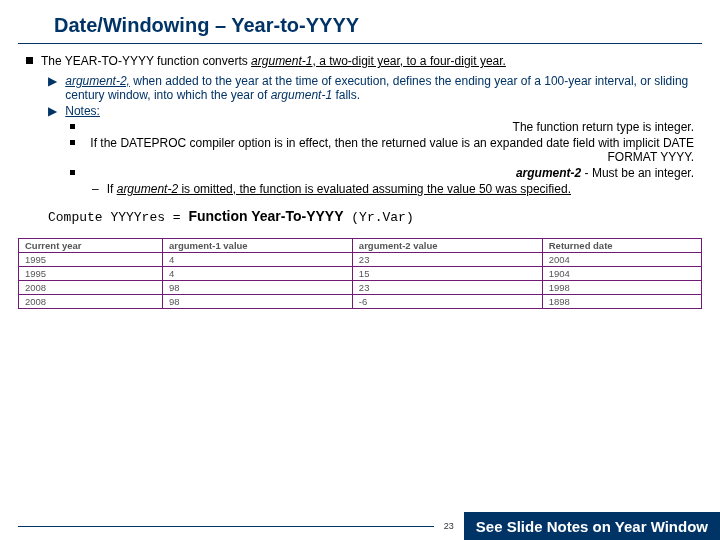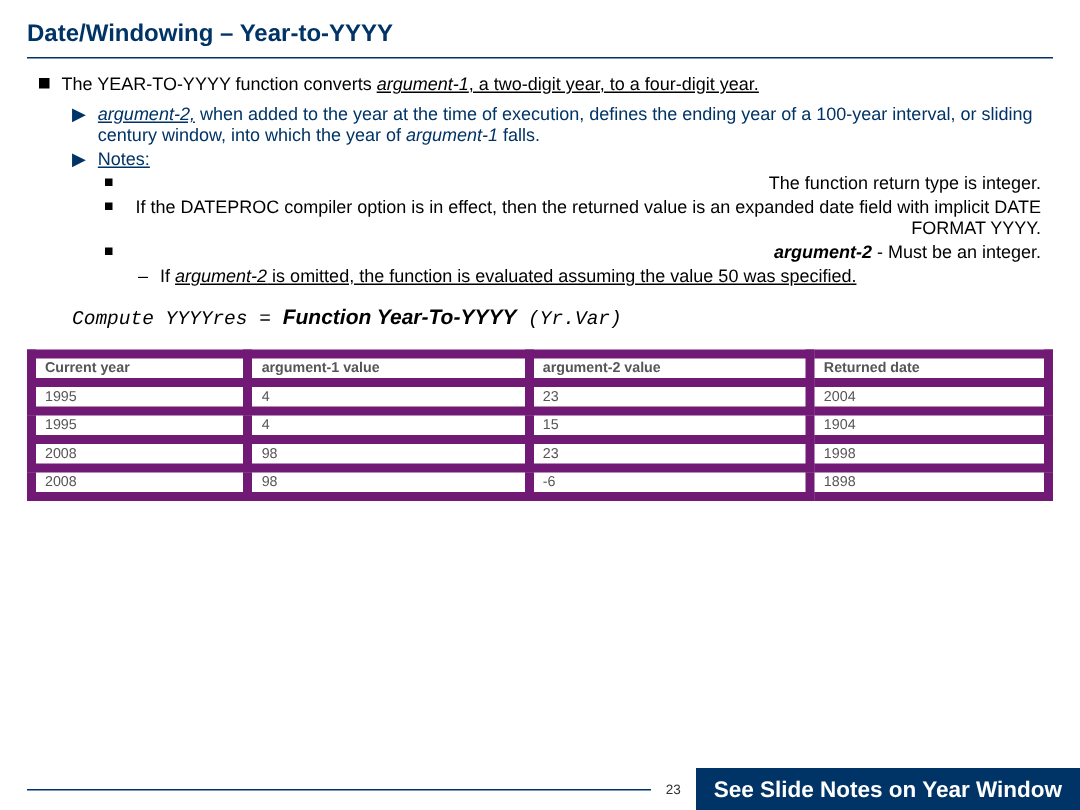--- a/index.html
+++ b/index.html
@@ -6,24 +6,25 @@
   body {
     font-family: Arial, Helvetica, sans-serif;
     width: 720px;
     height: 540px;
     background: #fff;
     position: relative;
     font-size: 12px;
     color: #000;
   }
   .title {
-    font-size: 16px;
+    font-size: 20px;
     font-weight: bold;
     color: #003366;
     padding: 14px 18px 4px 18px;
+    margin-left: 36px;
   }
   .title-rule {
     margin: 2px 18px 10px 18px;
     border: none;
     border-top: 1.5px solid #003366;
   }
   .content {
     padding: 0 26px;
   }
   .b1 { margin: 0 0 6px 0; display: flex; }
@@ -37,37 +38,36 @@
   .txt { flex: 1 1 auto; }
   .em { font-style: italic; }
   .u { text-decoration: underline; }
   .b { font-weight: bold; }
 
   .code-block {
     font-family: "Courier New", monospace;
     font-size: 13px;
     margin: 10px 0 8px 22px;
     line-height: 1.45;
-    font-style: italic;
   }
   .code-block .kw { font-family: Arial, Helvetica, sans-serif; font-weight: bold; font-size: 14px; }
 
   .examples {
     margin: 10px 18px 0 18px;
     font-size: 9.5px;
     color: #555;
   }
   .examples-caption { margin-bottom: 4px; }
   table.ex {
     border-collapse: collapse;
     width: 100%;
     font-size: 9.5px;
   }
   table.ex th, table.ex td {
-    border: 6px solid #701a75;
+    border: 1px solid #701a75;
     padding: 1px 6px;
     text-align: left;
   }
   table.ex th { font-weight: bold; background: #fff; }
 
   .footer {
     position: absolute;
     bottom: 0;
     left: 0;
     right: 0;

